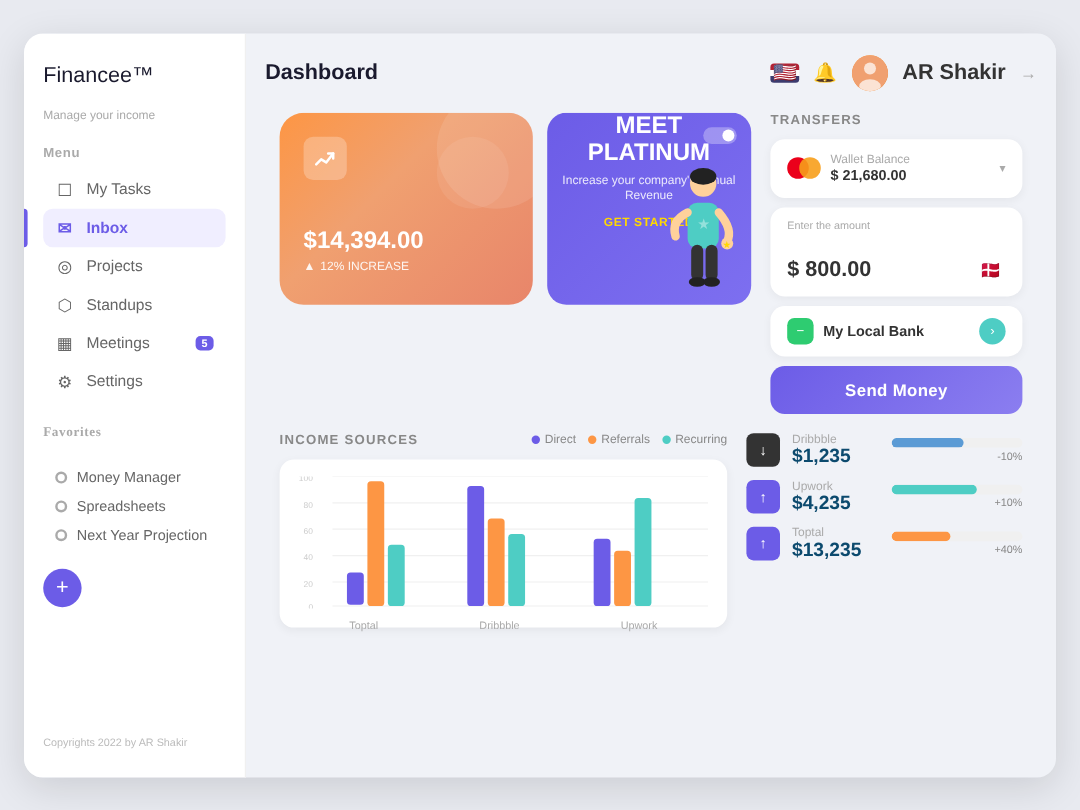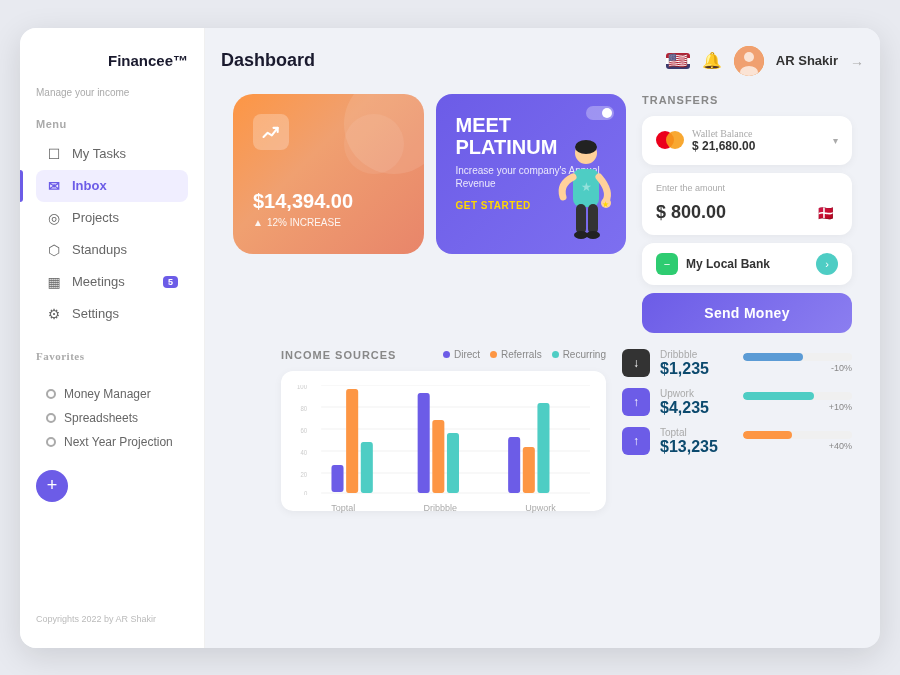--- a/index.html
+++ b/index.html
@@ -19,24 +19,23 @@
     .sidebar {
       width: 185px;
       background: #fff;
       display: flex;
       flex-direction: column;
       padding: 24px 16px;
       flex-shrink: 0;
       border-right: 1px solid #f0f0f0;
     }
     .logo-title {
-      font-size: 15px;
-      font-weight: 700;
+      font-size: 18px;
+      font-weight: 400;
       color: #1a1a2e;
-      text-align: right;
     }
     .logo-subtitle {
       font-size: 10px;
       color: #aaa;
       margin-top: 18px;
     }
     .menu-label {
       font-size: 11px;
       font-weight: 700;
       color: #aaa;
@@ -178,21 +177,21 @@
       height: 30px;
       border-radius: 50%;
       background: linear-gradient(135deg, #fd9644, #e67e22);
       display: flex;
       align-items: center;
       justify-content: center;
       font-size: 12px;
       overflow: hidden;
     }
     .user-name {
-      font-size: 13px;
+      font-size: 18px;
       font-weight: 600;
       color: #333;
       text-align: center;
     }
     .logout-icon {
       font-size: 14px;
       color: #aaa;
       cursor: pointer;
     }
 
@@ -280,25 +279,25 @@
       align-items: center;
       gap: 4px;
       margin-top: 4px;
       opacity: 0.9;
     }
 
     .card-promo {
       flex: 1;
       background: linear-gradient(135deg, #6c5ce7, #7d6ff0);
       border-radius: 16px;
-      padding: 20px;
       color: #fff;
       min-height: 160px;
       position: relative;
       overflow: hidden;
+      text-align: center;
     }
     .promo-toggle {
       position: absolute;
       top: 12px;
       right: 12px;
       width: 28px;
       height: 14px;
       background: rgba(255,255,255,0.3);
       border-radius: 7px;
       display: flex;
@@ -371,21 +370,20 @@
       position: absolute;
       right: 0;
       opacity: 0.9;
     }
     .wallet-info {
       flex: 1;
     }
     .wallet-label {
       font-size: 10px;
       color: #aaa;
-      font-family: Liberation Serif, serif;
     }
     .wallet-amount {
       font-size: 12px;
       font-weight: 700;
       color: #333;
     }
     .chevron-down {
       font-size: 10px;
       color: #aaa;
     }
@@ -393,21 +391,21 @@
     .transfer-amount-card {
       background: #fff;
       border-radius: 12px;
       padding: 10px 14px;
       margin-bottom: 8px;
       box-shadow: 0 2px 8px rgba(0,0,0,0.05);
     }
     .amount-label {
       font-size: 9px;
       color: #aaa;
-      margin-bottom: 8px;
+      margin-bottom: 20px;
     }
     .amount-row {
       display: flex;
       align-items: center;
       justify-content: space-between;
     }
     .amount-value {
       font-size: 18px;
       font-weight: 700;
       color: #333;
@@ -478,21 +476,20 @@
 
     
     .bottom-row {
       display: flex;
       gap: 16px;
     }
 
     
     .income-sources {
       flex: 1;
-      margin-left: 48px;
     }
     .chart-header {
       display: flex;
       align-items: center;
       margin-bottom: 10px;
     }
     .legend {
       display: flex;
       gap: 10px;
       margin-left: auto;

